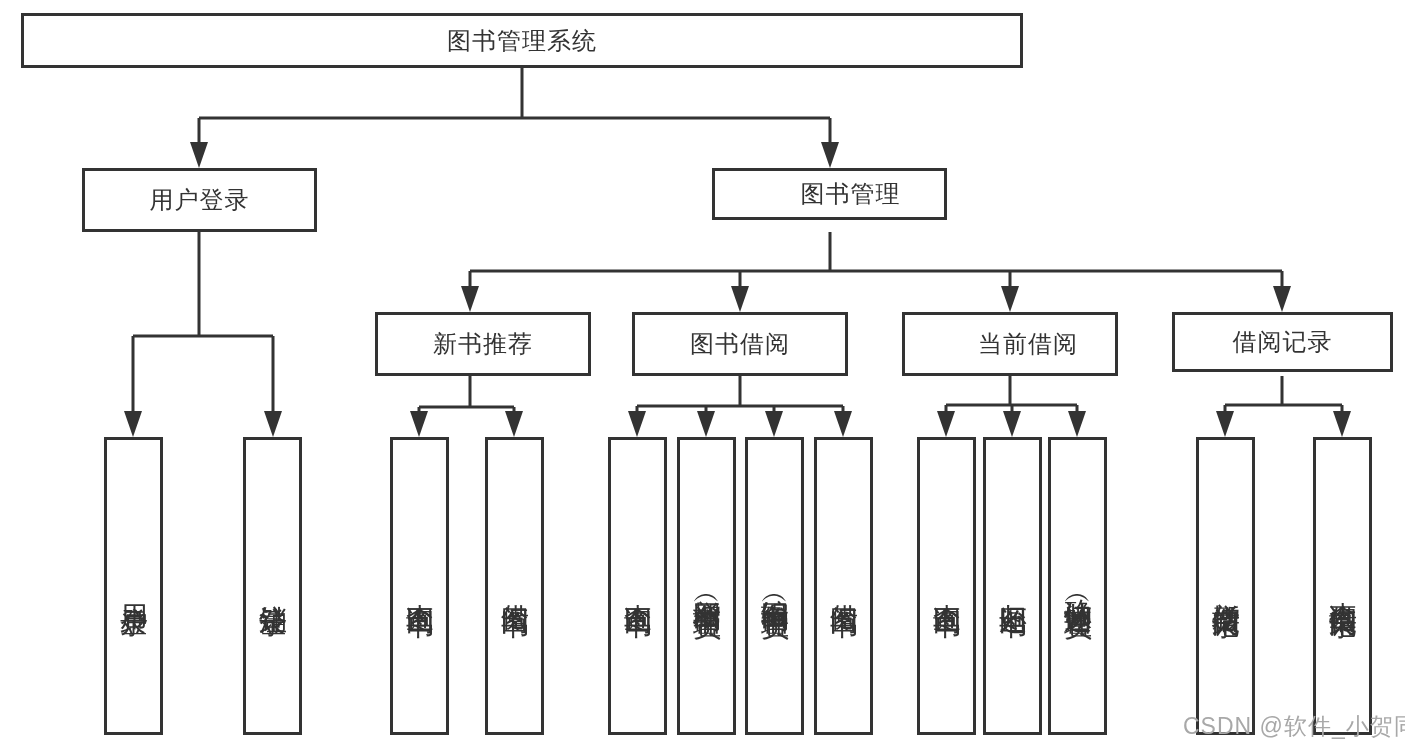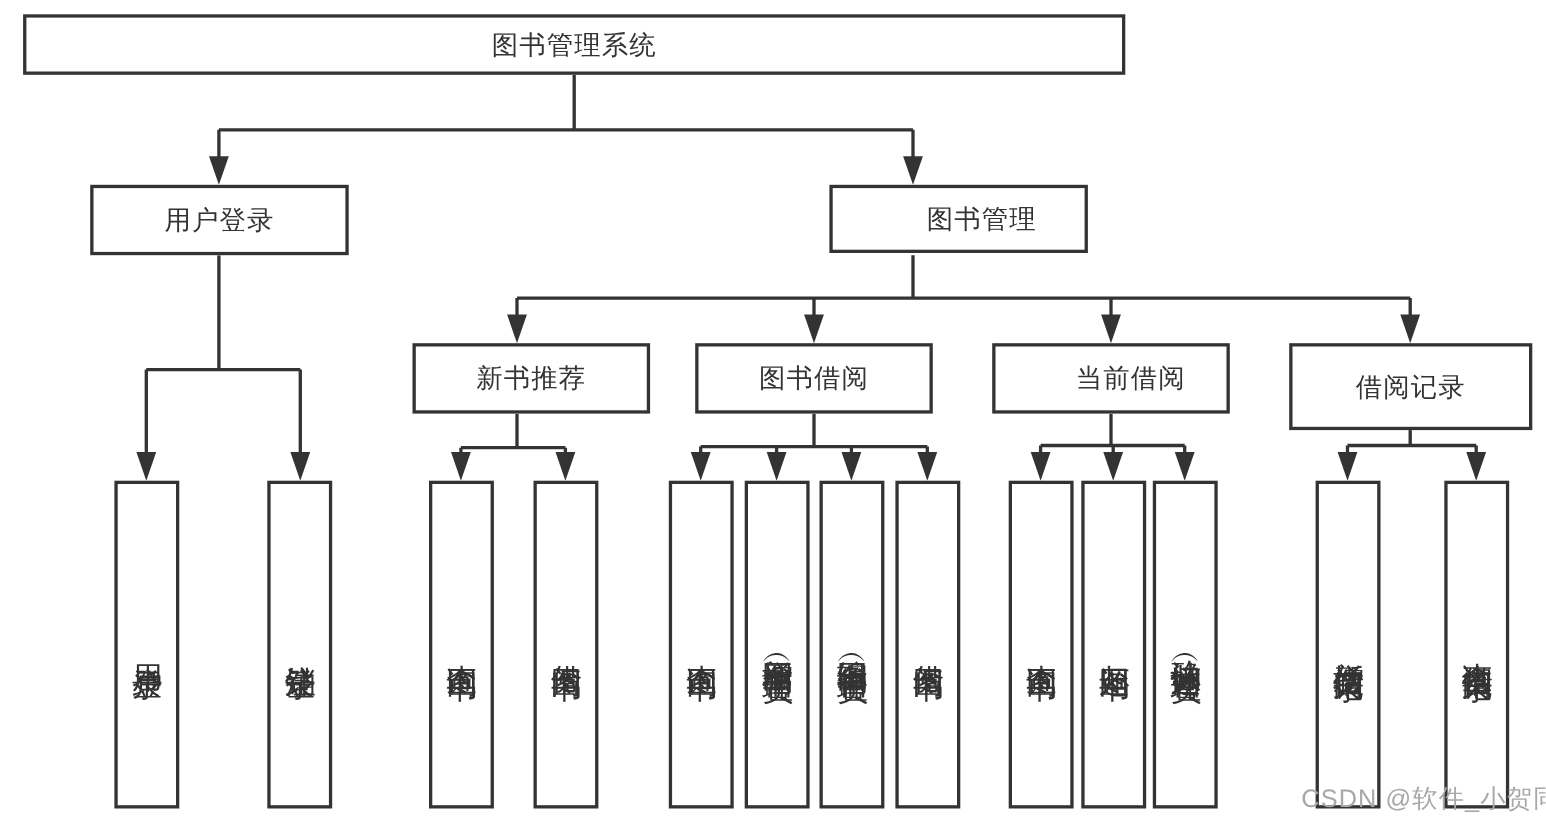--- a/index.html
+++ b/index.html
@@ -90,34 +90,34 @@
     </g>
   </svg>
 
   <div class="box box-h" style="left:21px;top:13px;width:1002px;height:55px;">
     <span>图书管理系统</span>
   </div>
 
   <div class="box box-h" style="left:82px;top:168px;width:235px;height:64px;">
     <span>用户登录</span>
   </div>
-  <div class="box box-h" style="left:754px;top:168px;width:235px;height:62px;padding-left:42px;">
+  <div class="box box-h" style="left:712px;top:168px;width:235px;height:52px;padding-left:42px;">
     <span>图书管理</span>
   </div>
 
   <div class="box box-h" style="left:375px;top:312px;width:216px;height:64px;">
     <span>新书推荐</span>
   </div>
   <div class="box box-h" style="left:632px;top:312px;width:216px;height:64px;font-family:Liberation Serif, serif;">
     <span>图书借阅</span>
   </div>
   <div class="box box-h" style="left:902px;top:312px;width:216px;height:64px;padding-left:36px;">
     <span>当前借阅</span>
   </div>
-  <div class="box box-h" style="left:1172px;top:312px;width:221px;height:79px;">
+  <div class="box box-h" style="left:1172px;top:312px;width:221px;height:60px;">
     <span>借阅记录</span>
   </div>
 
   <div class="box box-v" style="left:104px;top:437px;width:59px;height:298px;">
     <span>用户登录</span>
   </div>
   <div class="box box-v" style="left:243px;top:437px;width:59px;height:298px;">
     <span>注销登录</span>
   </div>
 

